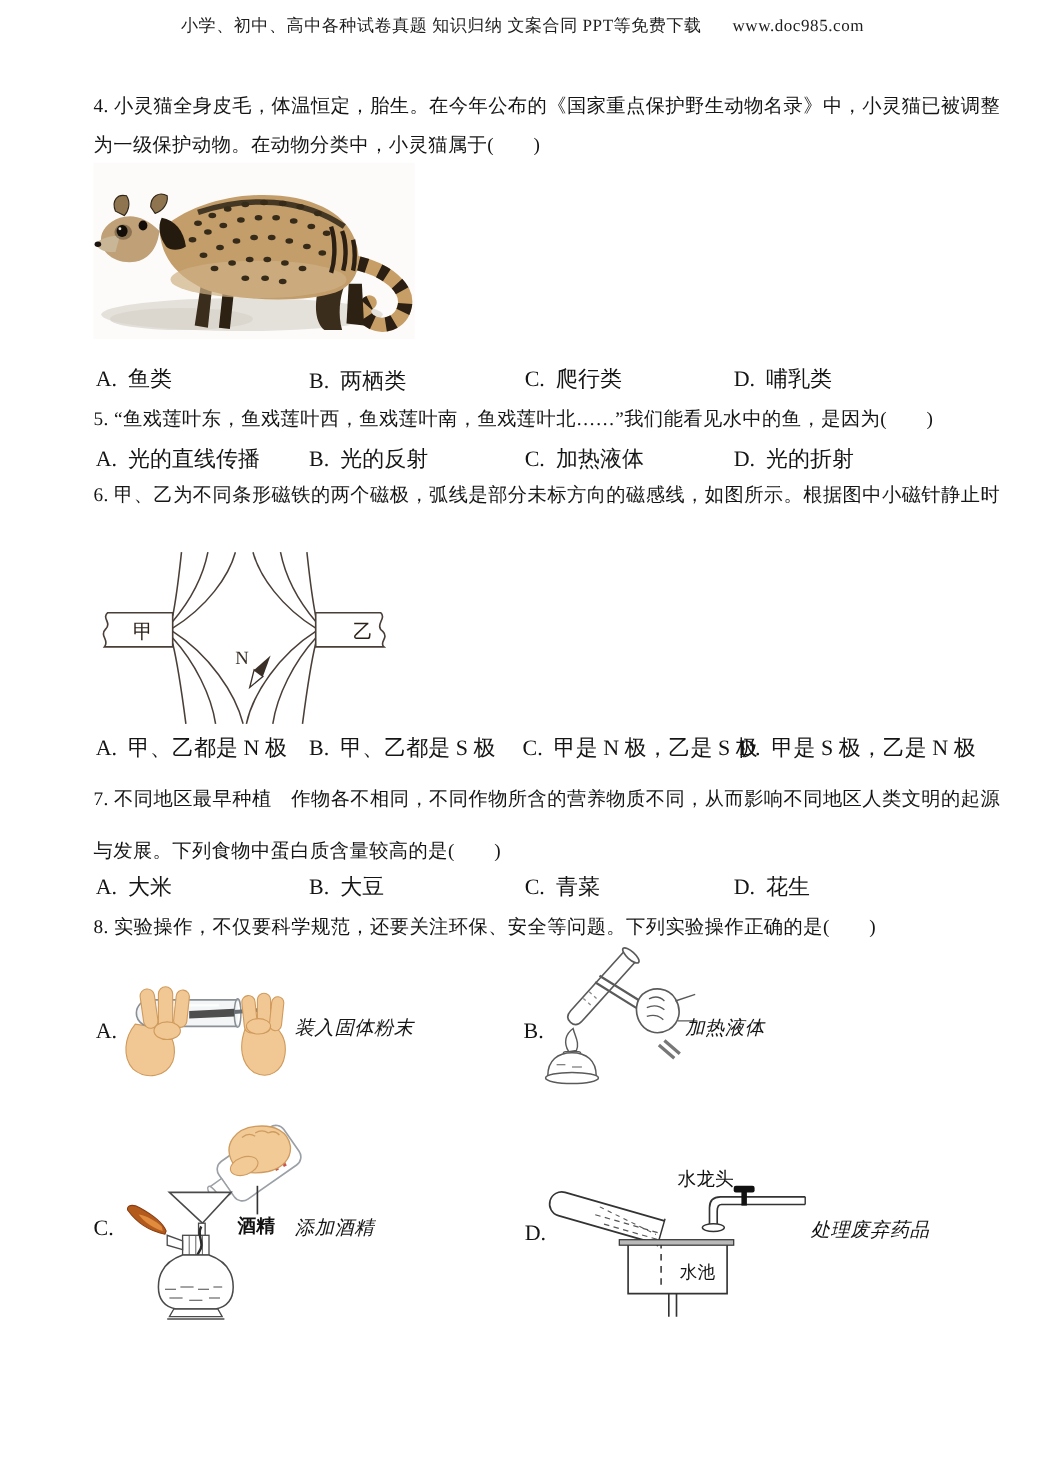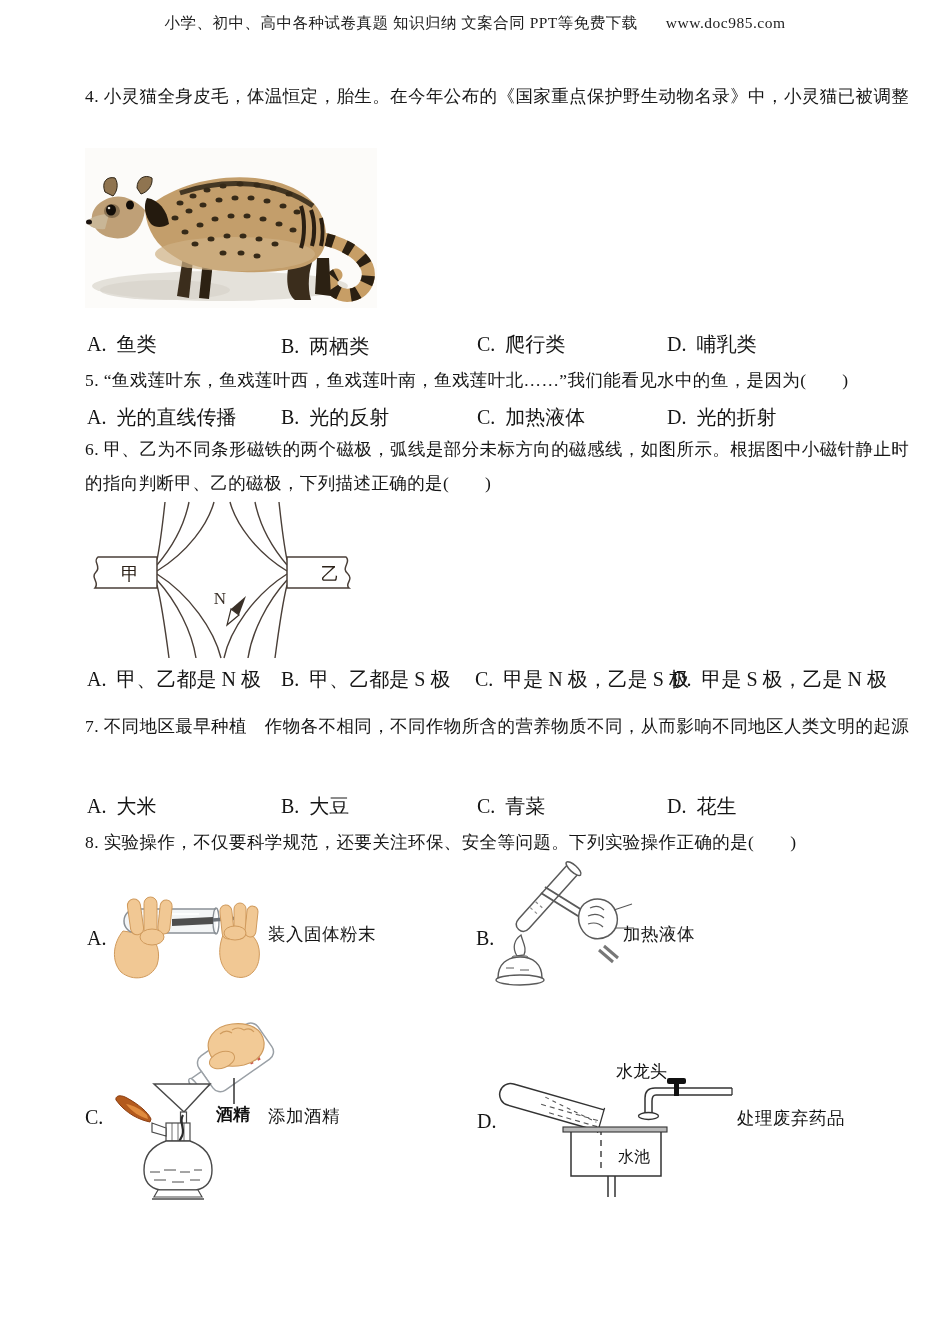--- a/index.html
+++ b/index.html
@@ -4,34 +4,35 @@
 <style>
   html,body{margin:0;padding:0;background:#ffffff;}
   #page{position:relative;width:950px;height:1344px;background:#ffffff;
         font-family:"Liberation Serif","DejaVu Serif",serif;color:#151515;overflow:hidden;}
   .hdr{position:absolute;top:13px;left:0;width:100%;text-align:center;
        font-size:15.5px;color:#1d1d1d;letter-spacing:.5px;}
   .hdr .url{margin-left:28px;}
   .line{position:absolute;font-size:17.5px;white-space:nowrap;letter-spacing:.4px;}
   .opt{position:absolute;font-size:20px;white-space:nowrap;}
   .opt .lab{margin-right:10px;}
-  .cap{position:absolute;font-size:17.5px;white-space:nowrap;letter-spacing:.5px;}
+  .cap{position:absolute;font-size:17.5px;white-space:nowrap;letter-spacing:.5px;font-style:italic;}
   .fig{position:absolute;overflow:visible;}
   svg text{font-family:"Liberation Serif","DejaVu Serif",serif;}
 </style>
 </head>
 <body>
 
 <div id="page">
 
   <div class="hdr">
     <span>小学、初中、高中各种试卷真题 知识归纳 文案合同 PPT等免费下载</span><span class="url">www.doc985.com</span>
   </div>
 
   <div class="line" style="left:85px;top:84px">4. 小灵猫全身皮毛，体温恒定，胎生。在今年公布的《国家重点保护野生动物名录》中，小灵猫已被调整</div>
+  <div class="line" style="left:85px;top:119px">为一级保护动物。在动物分类中，小灵猫属于(　　)</div>
 
   <svg class="fig" style="left:85px;top:148px" width="292" height="160" viewBox="0 0 292 160">
     <rect x="0" y="0" width="292" height="160" fill="#fcfbf9"></rect>
     <ellipse cx="135" cy="138" rx="128" ry="15" fill="#e4e1da"></ellipse>
     <ellipse cx="80" cy="142" rx="65" ry="10" fill="#d7d3cb" opacity="0.7"></ellipse>
 
     <path d="M235,90 C268,97 286,114 283,130 C280,146 262,152 250,143 C244,138 245,130 251,127" fill="none" stroke="#c79e66" stroke-width="13" stroke-linecap="round"></path>
     <path d="M235,90 C268,97 286,114 283,130 C280,146 262,152 250,143 C244,138 245,130 251,127" fill="none" stroke="#2a1f12" stroke-width="13" stroke-dasharray="8 12" stroke-dashoffset="14"></path>
 
     <path d="M98,108 L92,148 L104,150 L108,112 Z" fill="#3b2d1c"></path>
@@ -102,21 +103,20 @@
   <div class="opt" style="left:477px;top:331px"><span class="lab">C.</span><span>爬行类</span></div>
   <div class="opt" style="left:667px;top:331px"><span class="lab">D.</span><span>哺乳类</span></div>
 
   <div class="line" style="left:85px;top:368px">5. “鱼戏莲叶东，鱼戏莲叶西，鱼戏莲叶南，鱼戏莲叶北……”我们能看见水中的鱼，是因为(　　)</div>
   <div class="opt" style="left:87px;top:404px"><span class="lab">A.</span><span>光的直线传播</span></div>
   <div class="opt" style="left:281px;top:404px"><span class="lab">B.</span><span>光的反射</span></div>
   <div class="opt" style="left:477px;top:404px"><span class="lab">C.</span><span>加热液体</span></div>
   <div class="opt" style="left:667px;top:404px"><span class="lab">D.</span><span>光的折射</span></div>
 
   <div class="line" style="left:85px;top:437px">6. 甲、乙为不同条形磁铁的两个磁极，弧线是部分未标方向的磁感线，如图所示。根据图中小磁针静止时</div>
-  <div class="line" style="left:85px;top:471px">的指向判断甲、乙的磁极，下列描述正确的是(　　)</div>
 
   <svg class="fig" style="left:82px;top:500px" width="320" height="160" viewBox="0 0 320 160">
     <g stroke="#4a3f38" stroke-width="1.4" fill="none">
       <path d="M75,60 C79,40 81,20 83,2"></path>
       <path d="M75,65 C92,45 103,22 107,2"></path>
       <path d="M75,71 C106,52 126,24 132,2"></path>
       <path d="M205,60 C201,40 199,20 197,2"></path>
       <path d="M205,65 C188,45 177,22 173,2"></path>
       <path d="M205,71 C174,52 154,24 148,2"></path>
       <path d="M75,85 C80,105 84,135 87,158"></path>
@@ -134,20 +134,21 @@
     <polygon points="164,96 149,109 157,115" fill="#3a3028"></polygon>
     <polygon points="149,109 157,115 145,125" fill="#ffffff" stroke="#3a3028" stroke-width="1.2"></polygon>
   </svg>
 
   <div class="opt" style="left:87px;top:666px"><span class="lab">A.</span><span>甲、乙都是 N 极</span></div>
   <div class="opt" style="left:281px;top:666px"><span class="lab">B.</span><span>甲、乙都是 S 极</span></div>
   <div class="opt" style="left:475px;top:666px"><span class="lab">C.</span><span>甲是 N 极，乙是 S 极</span></div>
   <div class="opt" style="left:672px;top:666px"><span class="lab">D.</span><span>甲是 S 极，乙是 N 极</span></div>
 
   <div class="line" style="left:85px;top:714px">7. 不同地区最早种植　作物各不相同，不同作物所含的营养物质不同，从而影响不同地区人类文明的起源</div>
+  <div class="line" style="left:85px;top:761px">与发展。下列食物中蛋白质含量较高的是(　　)</div>
   <div class="opt" style="left:87px;top:793px"><span class="lab">A.</span><span>大米</span></div>
   <div class="opt" style="left:281px;top:793px"><span class="lab">B.</span><span>大豆</span></div>
   <div class="opt" style="left:477px;top:793px"><span class="lab">C.</span><span>青菜</span></div>
   <div class="opt" style="left:667px;top:793px"><span class="lab">D.</span><span>花生</span></div>
 
   <div class="line" style="left:85px;top:830px">8. 实验操作，不仅要科学规范，还要关注环保、安全等问题。下列实验操作正确的是(　　)</div>
 
   <div class="opt" style="left:87px;top:927px">A.</div>
   <svg class="fig" style="left:105px;top:893px" width="165" height="95" viewBox="0 0 165 95">
     <path d="M18,38 C8,50 6,68 16,79 C28,89 46,86 52,72 C56,60 52,48 44,42 Z" fill="#f1c894" stroke="#d09a5c"></path>

